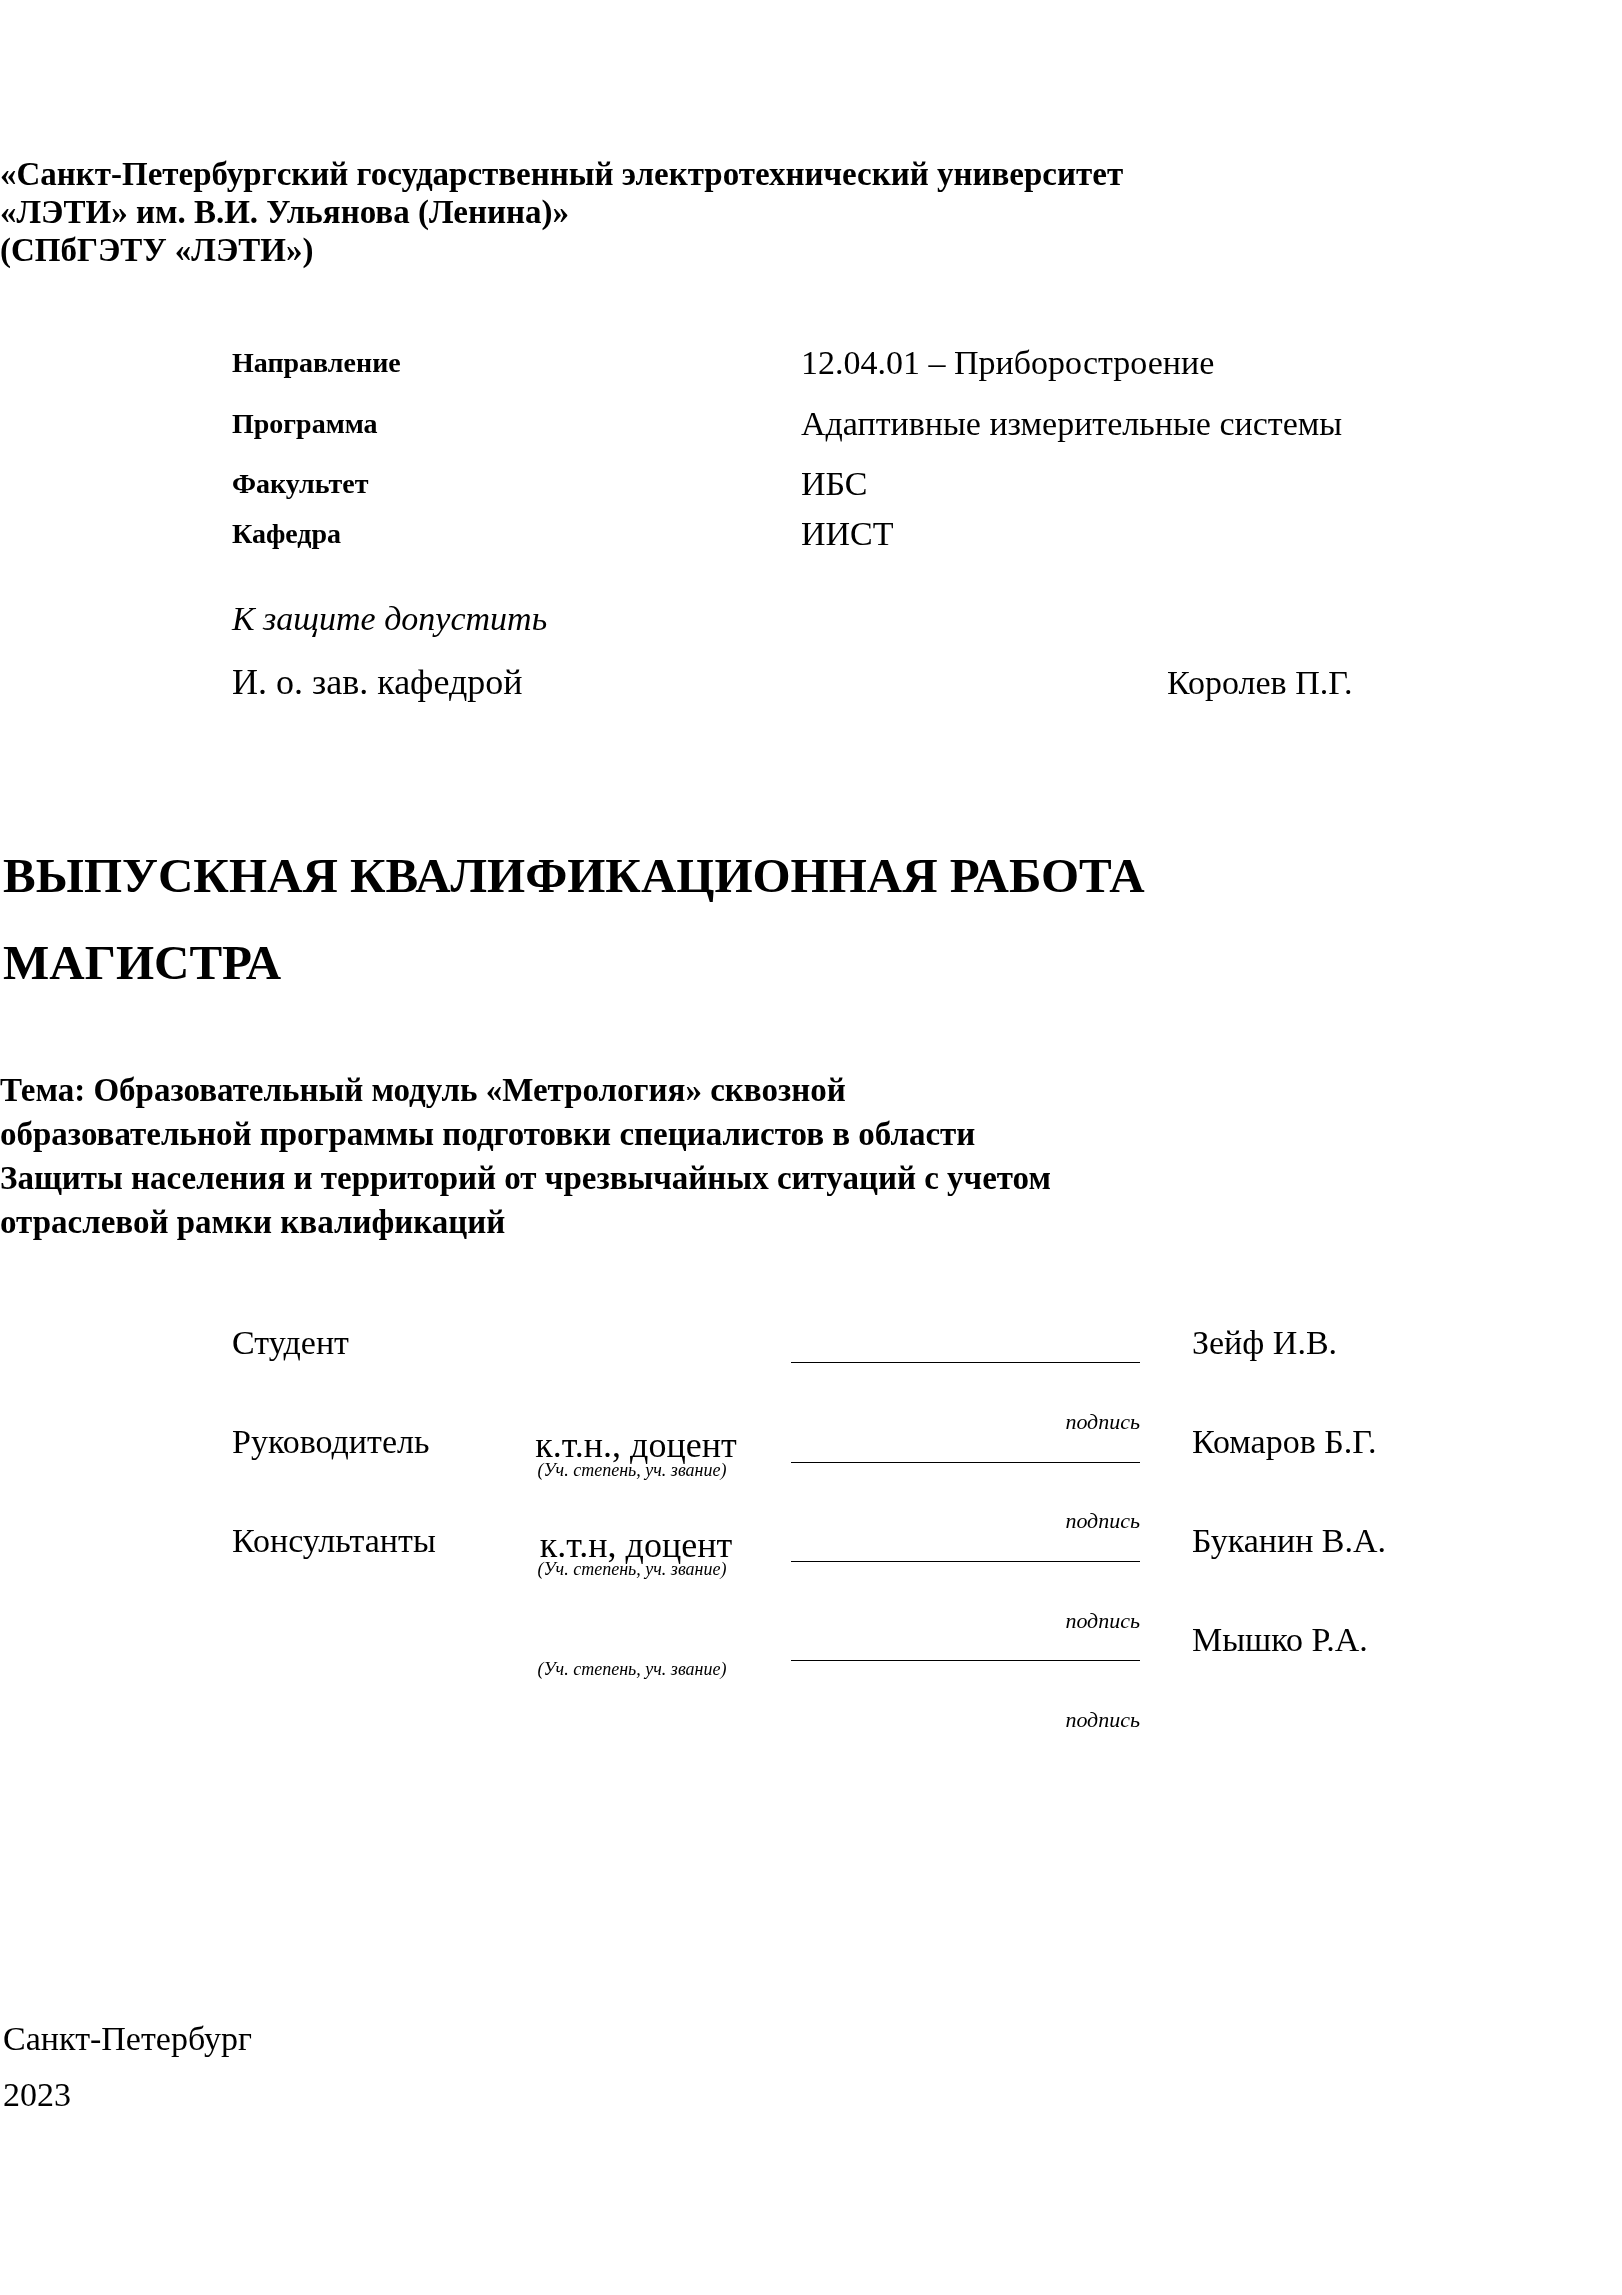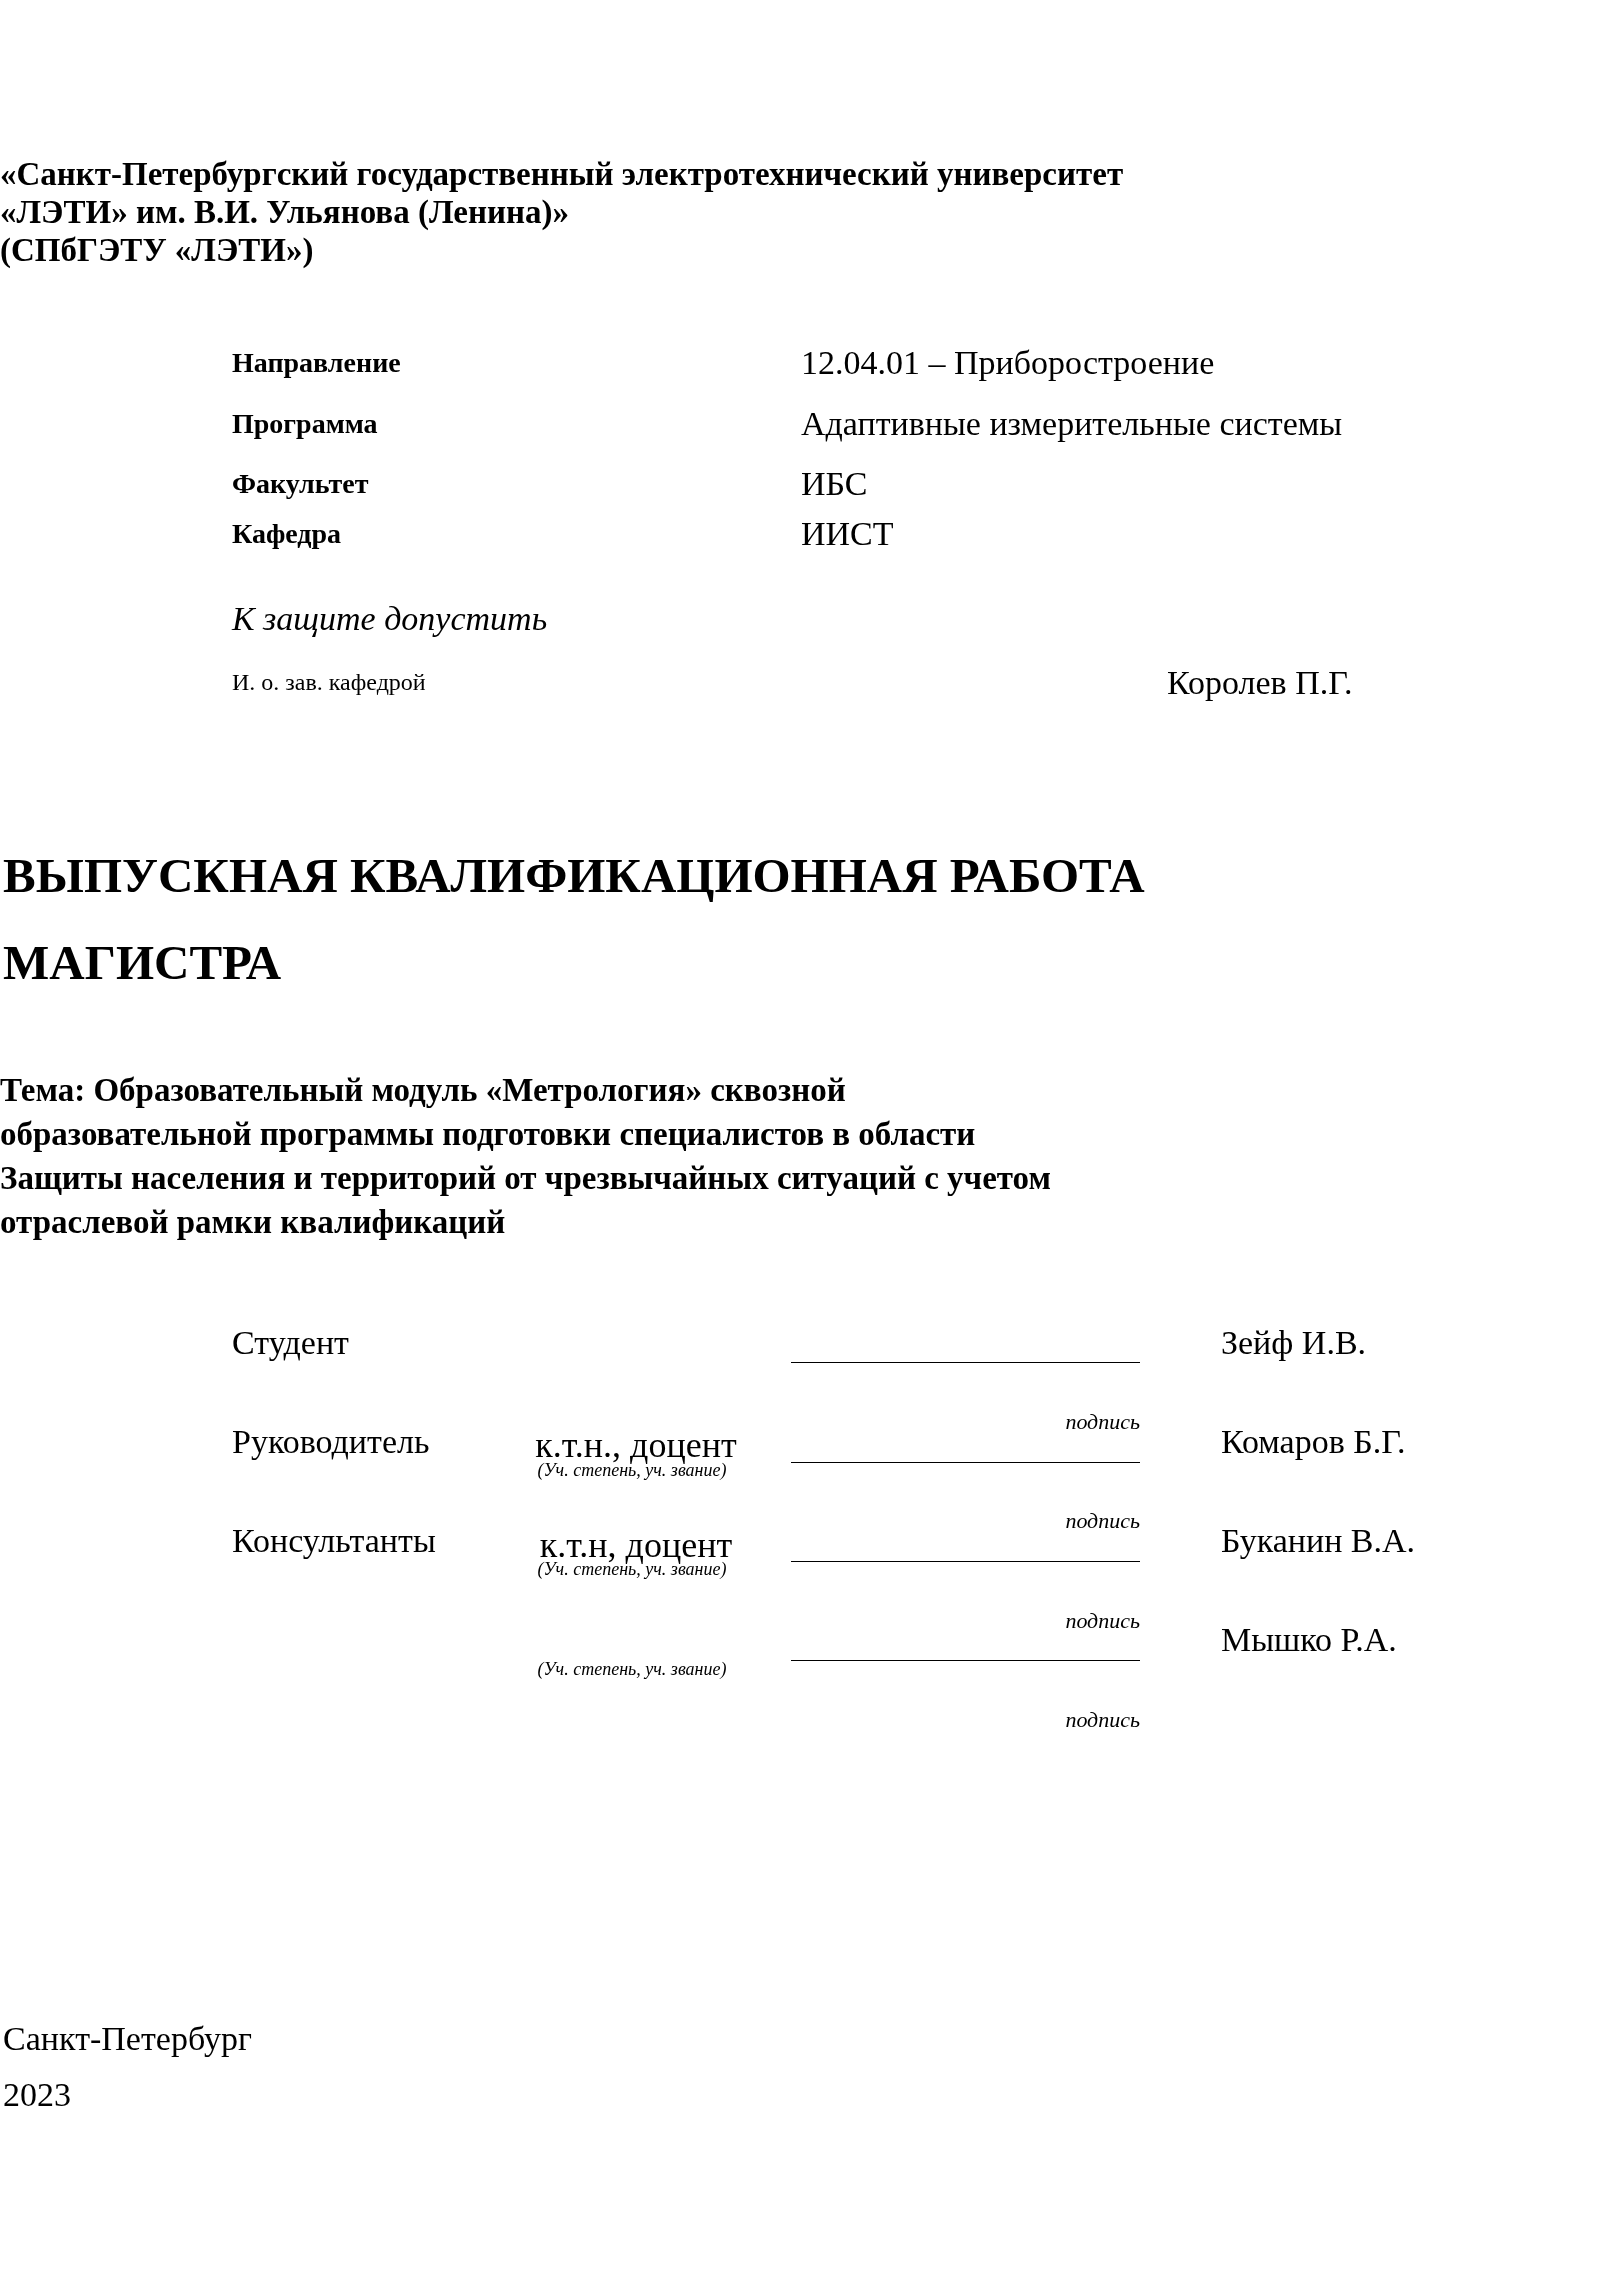--- a/index.html
+++ b/index.html
@@ -42,21 +42,21 @@
       left: 801px;
     }
     .approve-italic {
       font-style: italic;
       font-size: 34px;
       line-height: 39px;
       left: 232px;
       top: 599px;
     }
     .approve-role {
-      font-size: 24px;
+      font-size: 36px;
       line-height: 39px;
       left: 232px;
       top: 663px;
     }
     .approve-name {
       font-size: 34px;
       line-height: 39px;
       left: 1167px;
       top: 663px;
     }
@@ -111,21 +111,20 @@
       text-align: right;
       font-style: italic;
       font-size: 22px;
       line-height: 22px;
       margin-top: 44px;
     }
     .sig-name {
       font-size: 34px;
       line-height: 39px;
       left: 1192px;
-      margin-left: 29px;
     }
 
     .footer {
       font-size: 34px;
       line-height: 39px;
     }
   </style>
 </head>
 <body>
 

